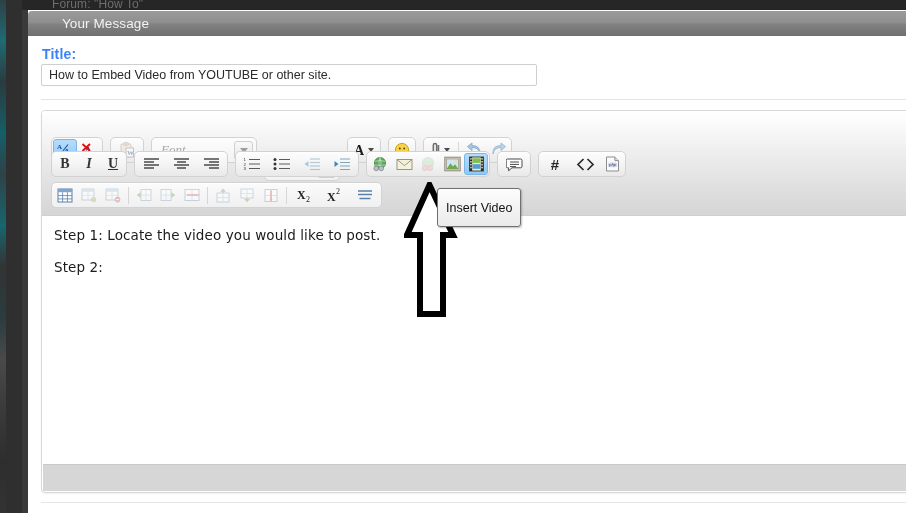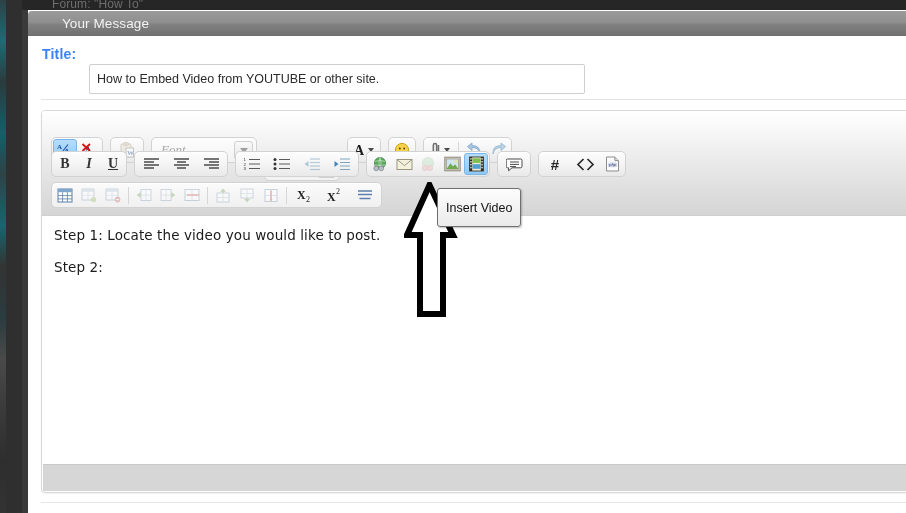--- a/index.html
+++ b/index.html
@@ -29,24 +29,24 @@
     border-top-left-radius:4px;padding-left:43px;}
   .msg-header-label{position:absolute;left:34px;top:5px;font-size:13.5px;color:#f2f2f2;
     font-weight:400;letter-spacing:.1px;}
 
   
   .page{position:absolute;left:28px;top:36px;width:878px;height:477px;background:#fff;}
 
   
   .title-label{position:absolute;left:42px;top:46px;font-size:14px;color:#3b82f6;
     font-weight:bold;letter-spacing:.2px;}
-  .title-input{position:absolute;left:41px;top:64px;width:496px;height:30px;
+  .title-input{position:absolute;left:41px;top:64px;width:496px;height:22px;
     background:#fff;border:1px solid #cfcfcf;border-radius:2px;
     font-family:"Liberation Sans",sans-serif;font-size:12.5px;color:#2a2a2a;
-    padding:0 0 0 7px;box-sizing:border-box;line-height:23px;outline:none;margin-left:48px;}
+    padding:0 0 0 7px;box-sizing:border-box;line-height:23px;outline:none;}
 
   .hr-sep{position:absolute;left:41px;top:99px;width:865px;height:1px;background:#e3e3e3;}
 
   
   .editor{position:absolute;left:41px;top:110px;width:880px;height:383px;
     background:#fff;border:1px solid #d8d8d8;border-radius:4px;box-sizing:border-box;
     box-shadow:0 1px 2px rgba(0,0,0,.06);overflow:hidden;}
 
   .toolbar{position:relative;width:100%;height:104px;
     background:linear-gradient(180deg,#ffffff 0%,#f6f6f6 22%,#e6e6e6 58%,#d5d5d5 100%);

